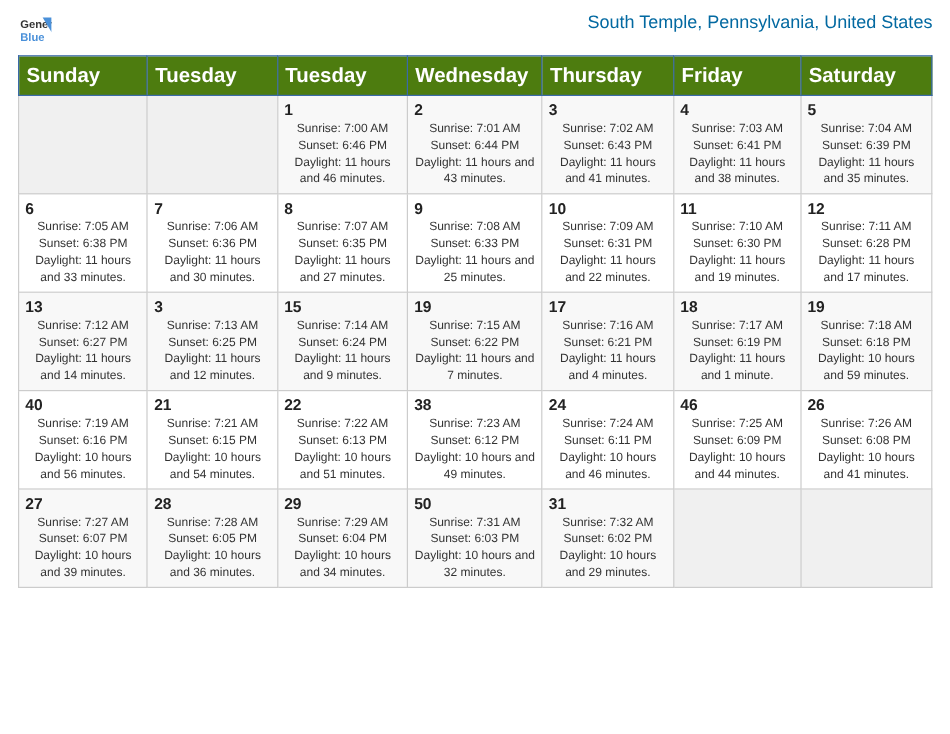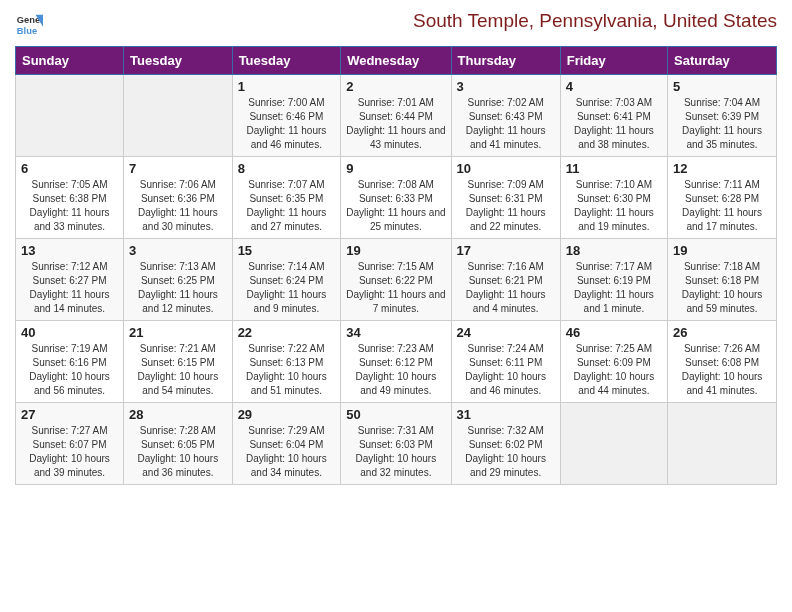--- a/index.html
+++ b/index.html
@@ -27,32 +27,32 @@
     }
     .title-area {
       text-align: right;
     }
     .month-title {
       font-size: 36px;
       color: #333;
       font-weight: normal;
     }
     .location-title {
-      font-size: 19px;
-      color: #7f1d1d;
+      font-size: 15px;
+      color: #0369a1;
     }
     .calendar-table {
       width: 100%;
       border-collapse: collapse;
       border: 1px solid #ccc;
     }
     .calendar-table th {
-      background-color: #701a75;
+      background-color: #4d7c0f;
       color: #fff;
-      font-size: 13px;
+      font-size: 17px;
       font-weight: bold;
       padding: 6px 6px;
       text-align: left;
       border: 1px solid #3a6aa8;
     }
     .calendar-table td {
       border: 1px solid #ccc;
       vertical-align: top;
       padding: 4px 5px;
       width: 113px;
@@ -203,21 +203,21 @@
         </td>
         <td>
           <span class="day-number">21</span>
           <div class="day-info">Sunrise: 7:21 AM<br>Sunset: 6:15 PM<br>Daylight: 10 hours and 54 minutes.</div>
         </td>
         <td>
           <span class="day-number">22</span>
           <div class="day-info">Sunrise: 7:22 AM<br>Sunset: 6:13 PM<br>Daylight: 10 hours and 51 minutes.</div>
         </td>
         <td>
-          <span class="day-number">34</span>
+          <span class="day-number">38</span>
           <div class="day-info">Sunrise: 7:23 AM<br>Sunset: 6:12 PM<br>Daylight: 10 hours and 49 minutes.</div>
         </td>
         <td>
           <span class="day-number">24</span>
           <div class="day-info">Sunrise: 7:24 AM<br>Sunset: 6:11 PM<br>Daylight: 10 hours and 46 minutes.</div>
         </td>
         <td>
           <span class="day-number">46</span>
           <div class="day-info">Sunrise: 7:25 AM<br>Sunset: 6:09 PM<br>Daylight: 10 hours and 44 minutes.</div>
         </td>

